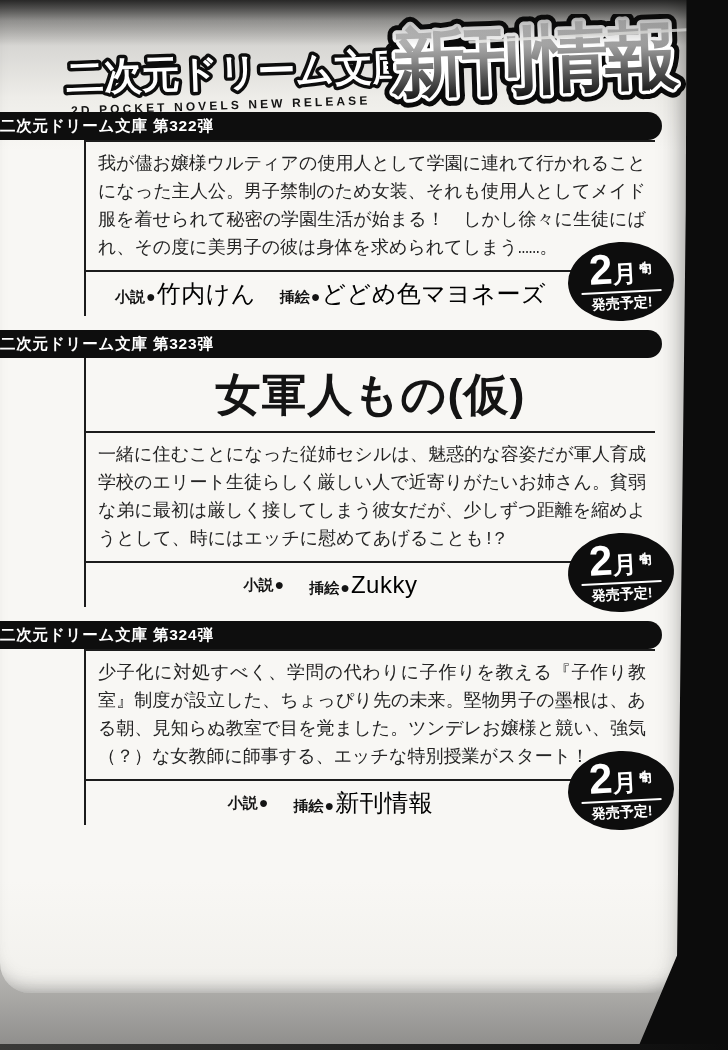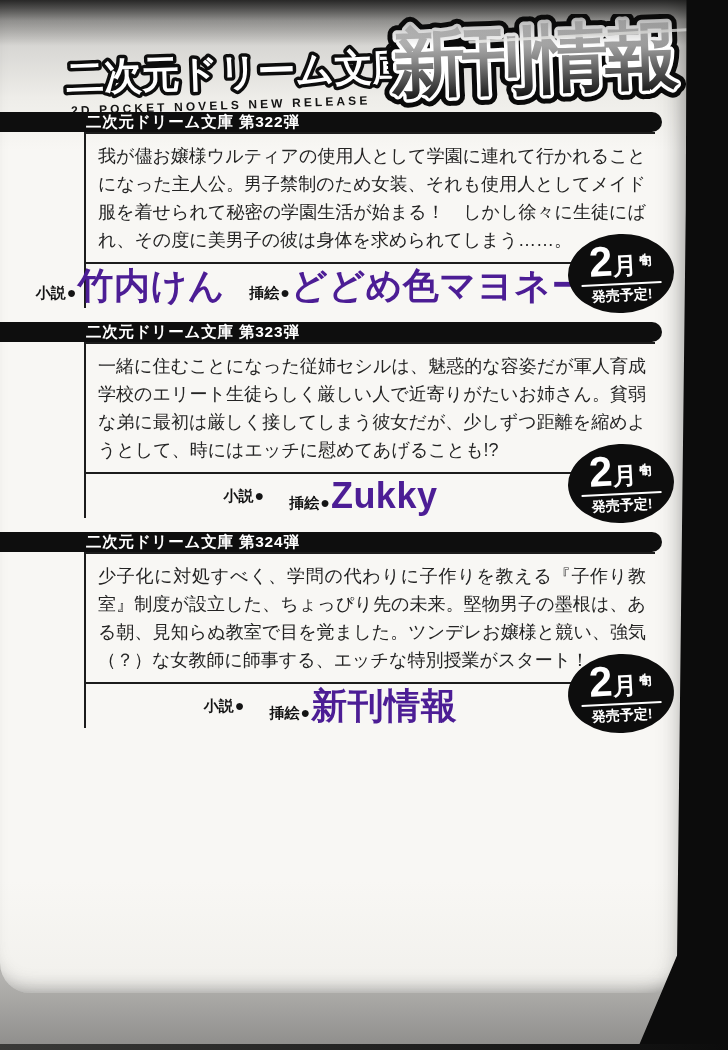--- a/index.html
+++ b/index.html
@@ -57,46 +57,46 @@
   .logo-inner{
     font-size:74px;font-weight:900;letter-spacing:-3px;
     fill:url(#logoGrad);stroke:#ffffff;stroke-width:7px;stroke-linejoin:round;paint-order:stroke;
     font-family:"Liberation Sans",sans-serif;
   }
 
   
   .sections{position:absolute;top:112px;left:0;width:662px;z-index:5;}
   .release{position:relative;margin-bottom:14px;}
   .bar{
-    height:20px;background:#0e0e0e;border-radius:0 15px 15px 0;
-    display:flex;align-items:center;padding-left:86px;box-sizing:border-box;
+    height:28px;background:#0e0e0e;border-radius:0 15px 15px 0;
+    display:flex;align-items:center;box-sizing:border-box;
   }
   .bar-label{color:#ffffff;font-size:15.5px;font-weight:bold;letter-spacing:.8px;}
   .box{
     margin-left:84px;width:571px;box-sizing:border-box;
     border-left:2.5px solid #1c1c1c;
   }
   .title{
     margin:0;height:73px;display:flex;align-items:center;justify-content:center;
     font-size:45px;font-weight:900;color:#141414;letter-spacing:1px;white-space:nowrap;
   }
   .rule{height:0;border-top:2px solid #1c1c1c;}
   .desc{
     margin:0;padding:8px 9px 8px 12px;
     font-size:18px;line-height:28px;color:#242424;font-weight:500;
-    text-align:justify;word-break:break-all;
+    text-align:justify;word-break:break-all;font-family:Liberation Mono, monospace;
   }
   .credits{
     height:44px;display:flex;align-items:center;justify-content:center;gap:24px;
     padding-right:80px;
   }
   .credit{display:flex;align-items:baseline;white-space:nowrap;}
   .credit-label{font-size:15px;font-weight:bold;color:#141414;}
   .bullet{font-size:16px;color:#141414;margin:0 1px;}
-  .credit-name{font-size:36px;font-weight:bold;color:#4c1d95;letter-spacing:.5px;}
+  .credit-name{font-size:24px;font-weight:normal;color:#000000;letter-spacing:.5px;}
 
   
   .badge{
     position:absolute;right:-12px;bottom:-5px;width:106px;height:79px;
     background:#0d0d0d;border-radius:50%;color:#ffffff;z-index:6;
     display:flex;flex-direction:column;align-items:center;justify-content:center;
     transform:rotate(-3deg);
   }
   .badge-top{display:flex;align-items:flex-start;line-height:1;margin-top:1px;}
   .badge-digit{font-size:42px;font-weight:900;line-height:.88;}
@@ -172,20 +172,21 @@
         <div class="badge-line"></div>
         <div class="badge-note">発売予定!</div>
       </div>
     </section>
 
     <section class="release">
       <div class="bar">
         <span class="bar-label">二次元ドリーム文庫 第323弾</span>
       </div>
       <div class="box">
+        <h2 class="title">女軍人もの(仮)</h2>
         <div class="rule"></div>
         <p class="desc">一緒に住むことになった従姉セシルは、魅惑的な容姿だが軍人育成学校のエリート生徒らしく厳しい人で近寄りがたいお姉さん。貧弱な弟に最初は厳しく接してしまう彼女だが、少しずつ距離を縮めようとして、時にはエッチに慰めてあげることも!?</p>
         <div class="rule"></div>
         <div class="credits">
           <span class="credit">
             <span class="credit-label">小説</span>
             <span class="bullet">●</span>
           </span>
           <span class="credit">
             <span class="credit-label">挿絵</span>

